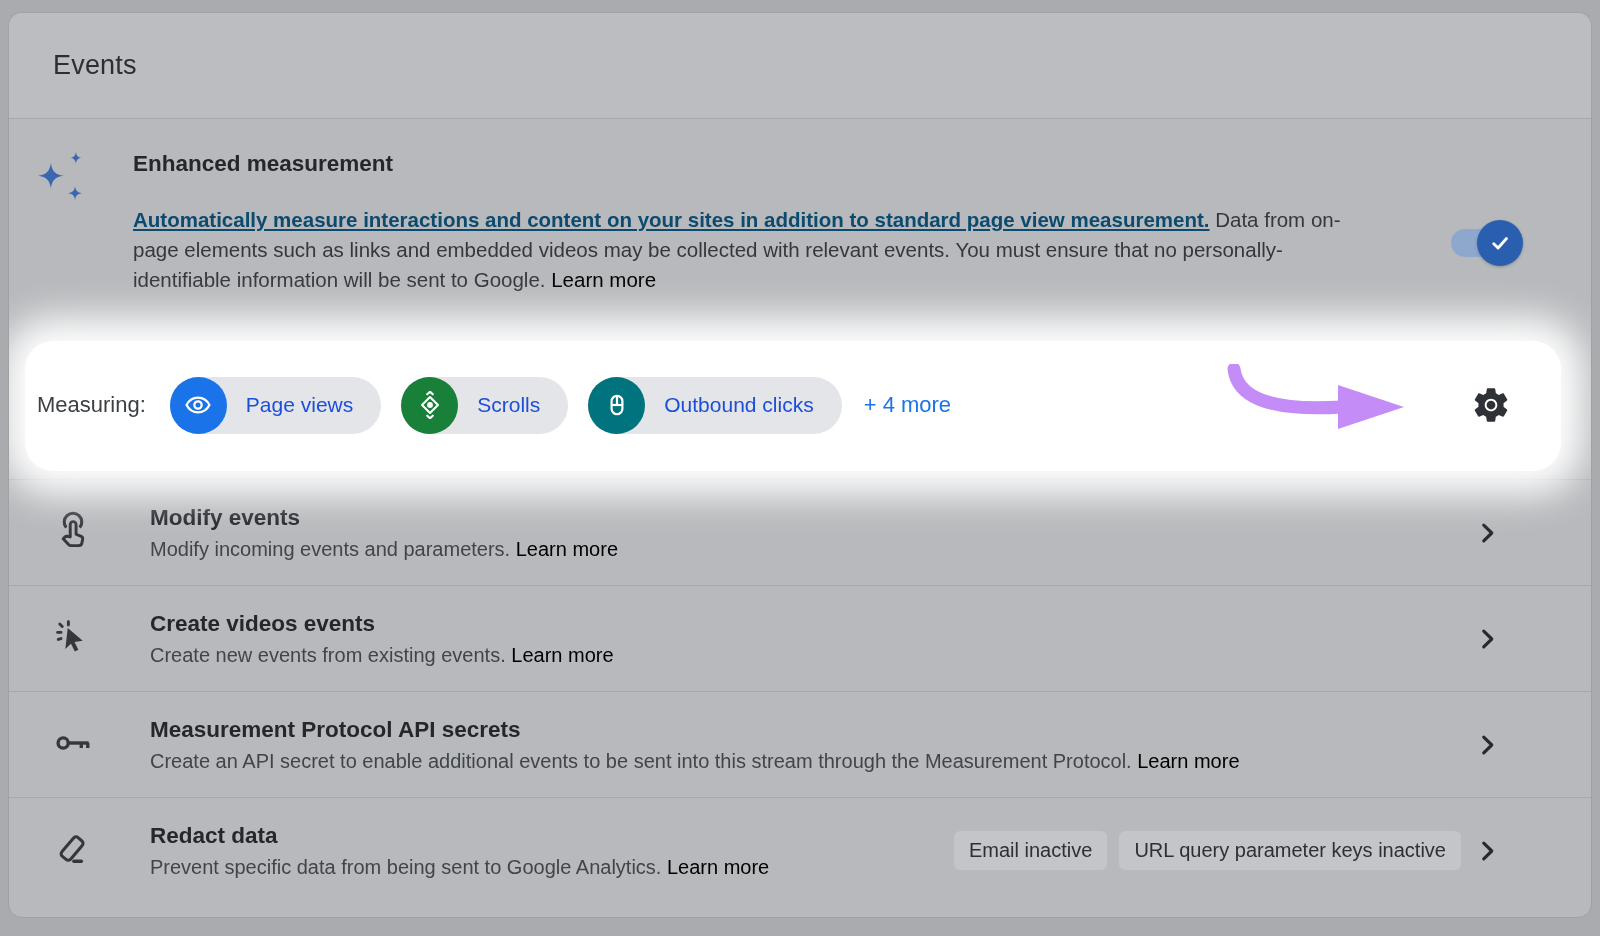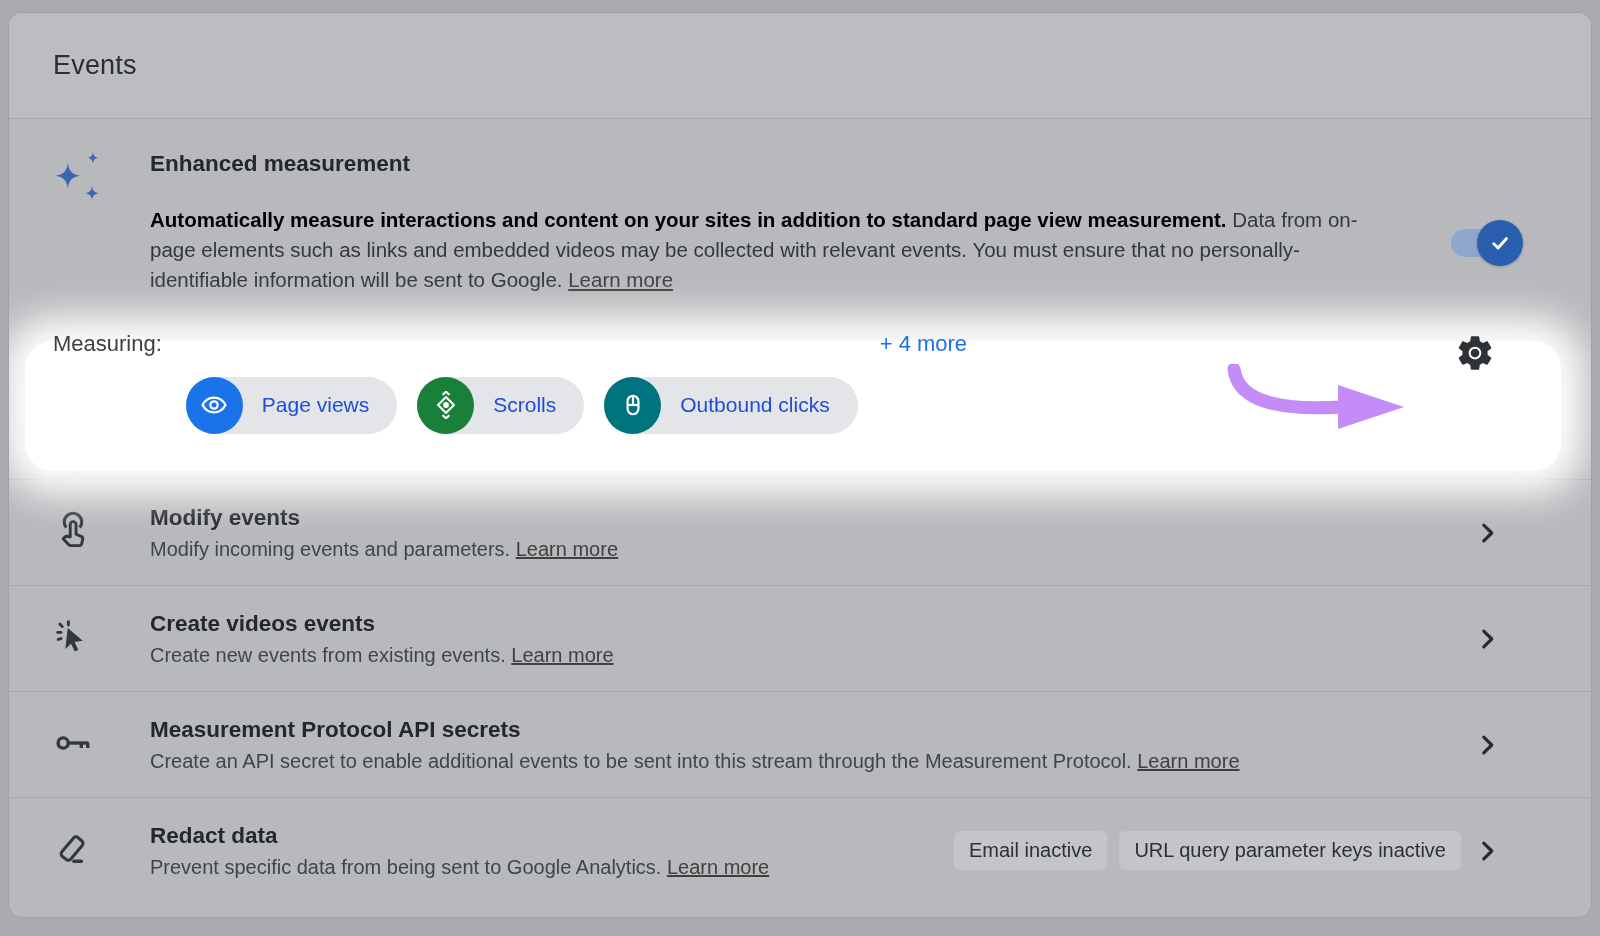--- a/index.html
+++ b/index.html
@@ -15,46 +15,46 @@
     overflow:hidden;
   }
   
   .card-header {
     height:106px; display:flex; align-items:center; padding:0 44px;
     background:#bbbdc0; border-bottom:1px solid #a5a7aa;
   }
   .page-title { font-size:27px; color:#2b2e32; letter-spacing:.2px; }
 
   
-  .section-em { height:212px; display:flex; padding:22px 44px 0 44px; }
+  .section-em { height:212px; display:flex; padding:22px 44px 0 27px; }
   .icon-col { width:97px; flex:none; padding-top:10px; }
   .em-body { flex:1; min-width:0; }
   .em-title { font-size:22.5px; font-weight:bold; color:#24272b; margin:10px 0 28px; }
   .em-desc { font-size:20.5px; line-height:30px; color:#34383d; max-width:1210px; }
-  .em-desc .bold { font-weight:bold; color:#000000; }
-  .link { color:#404040; text-decoration:underline; cursor:pointer; }
+  .em-desc .bold { font-weight:bold; color:#0c4a6e;text-decoration:underline; }
+  .link { color:#000000; cursor:pointer; }
   .em-toggle-col { width:170px; flex:none; display:flex; justify-content:flex-end; padding-top:88px; }
 
   
   .toggle { position:relative; width:50px; height:28px; margin-right:46px; cursor:pointer; }
   .toggle-track { width:50px; height:28px; border-radius:14px; background:#8ea8cd; }
   .toggle-thumb {
     position:absolute; right:-22px; top:-9px; width:46px; height:46px; border-radius:50%;
     background:#2a5fb0; display:flex; align-items:center; justify-content:center;
     box-shadow:0 1px 3px rgba(0,0,0,.25);
   }
 
   
   .measuring-wrap { position:relative; height:148px; z-index:3; }
   .spotlight {
     position:absolute; left:16px; right:30px; top:10px; bottom:8px;
     background:#ffffff; border-radius:28px;
     box-shadow:0 0 36px 24px rgba(255,255,255,.97);
   }
-  .measuring-row { position:relative; display:flex; height:100%; padding:0 44px; }
+  .measuring-row { position:relative; display:flex; align-items:center; height:100%; padding:0 28px; }
   .measuring-label { font-size:22px; color:#3c4043; margin-right:24px; }
   .chips { display:flex; align-items:center; gap:20px; }
   .chip {
     display:flex; align-items:center; height:57px; border-radius:29px;
     background:#e3e5e8; padding-right:28px;
   }
   .chip-circle {
     width:57px; height:57px; border-radius:50%; flex:none;
     display:flex; align-items:center; justify-content:center; margin-right:19px;
   }

